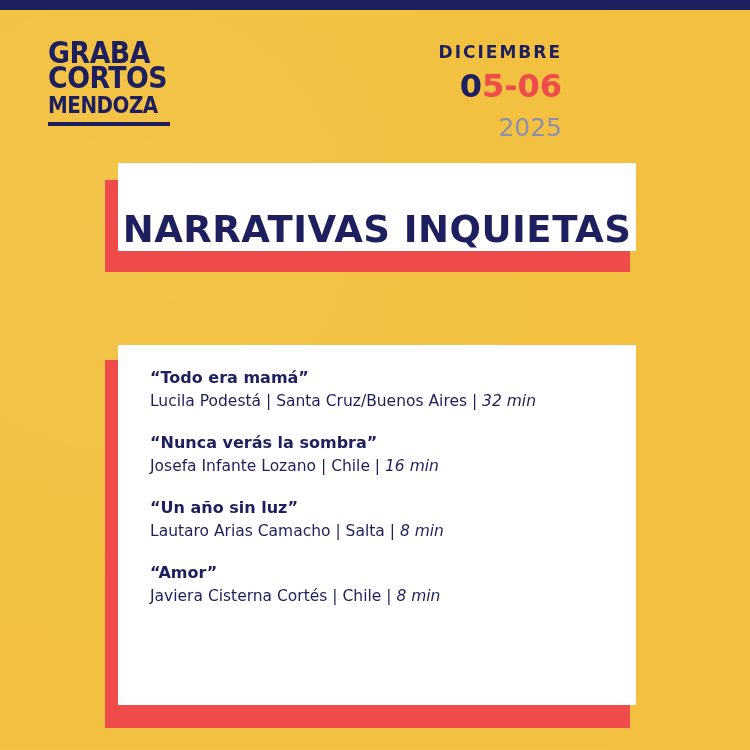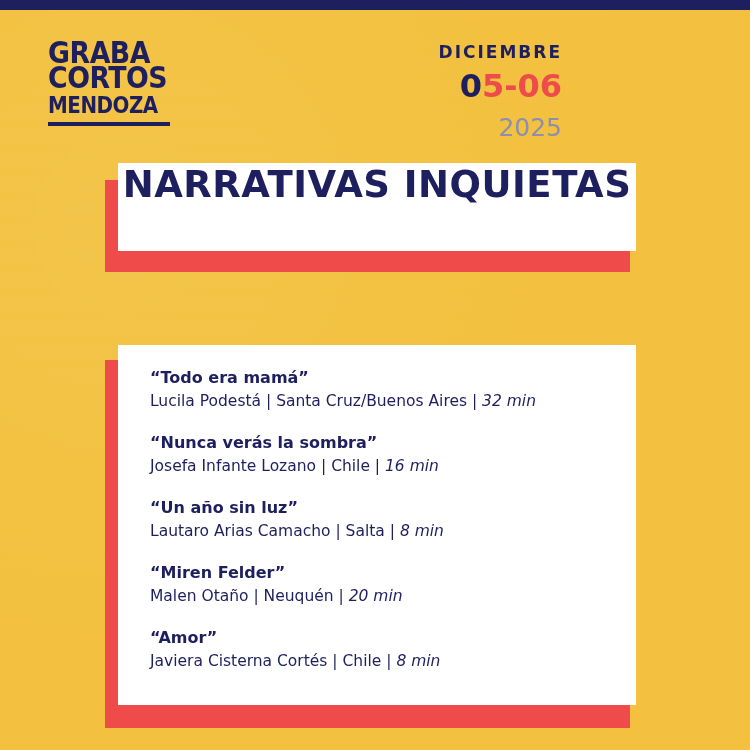--- a/index.html
+++ b/index.html
@@ -104,21 +104,21 @@
     background: #F04B4B;
   }
   .title-card {
     position: absolute;
     left: 118px;
     top: 163px;
     width: 518px;
     height: 88px;
     background: #FFFFFF;
     display: flex;
-    align-items: flex-start;
+    align-items: flex-end;
     justify-content: center;
   }
   .title-text {
     color: #1D1F5E;
     font-size: 37px;
     font-weight: bold;
     letter-spacing: 0.5px;
     font-family: "DejaVu Sans", sans-serif;
     white-space: nowrap;
   }
@@ -197,24 +197,20 @@
     <div class="film">
       <div class="film-title">“Nunca verás la sombra”</div>
       <div class="film-meta"><span>Josefa Infante Lozano | Chile | </span><span class="dur">16 min</span></div>
     </div>
 
     <div class="film">
       <div class="film-title">“Un año sin luz”</div>
       <div class="film-meta"><span> Lautaro Arias Camacho | Salta | </span><span class="dur">8 min</span></div>
     </div>
 
-    <div class="film">
-      <div class="film-title">“Miren Felder”</div>
-      <div class="film-meta"><span>Malen Otaño | Neuquén | </span><span class="dur">20 min</span></div>
-    </div>
 
     <div class="film">
       <div class="film-title">“Amor”</div>
       <div class="film-meta"><span>Javiera Cisterna Cortés | Chile | </span><span class="dur">8 min</span></div>
     </div>
 
   </div>
 </div>
 
 </body></html>

